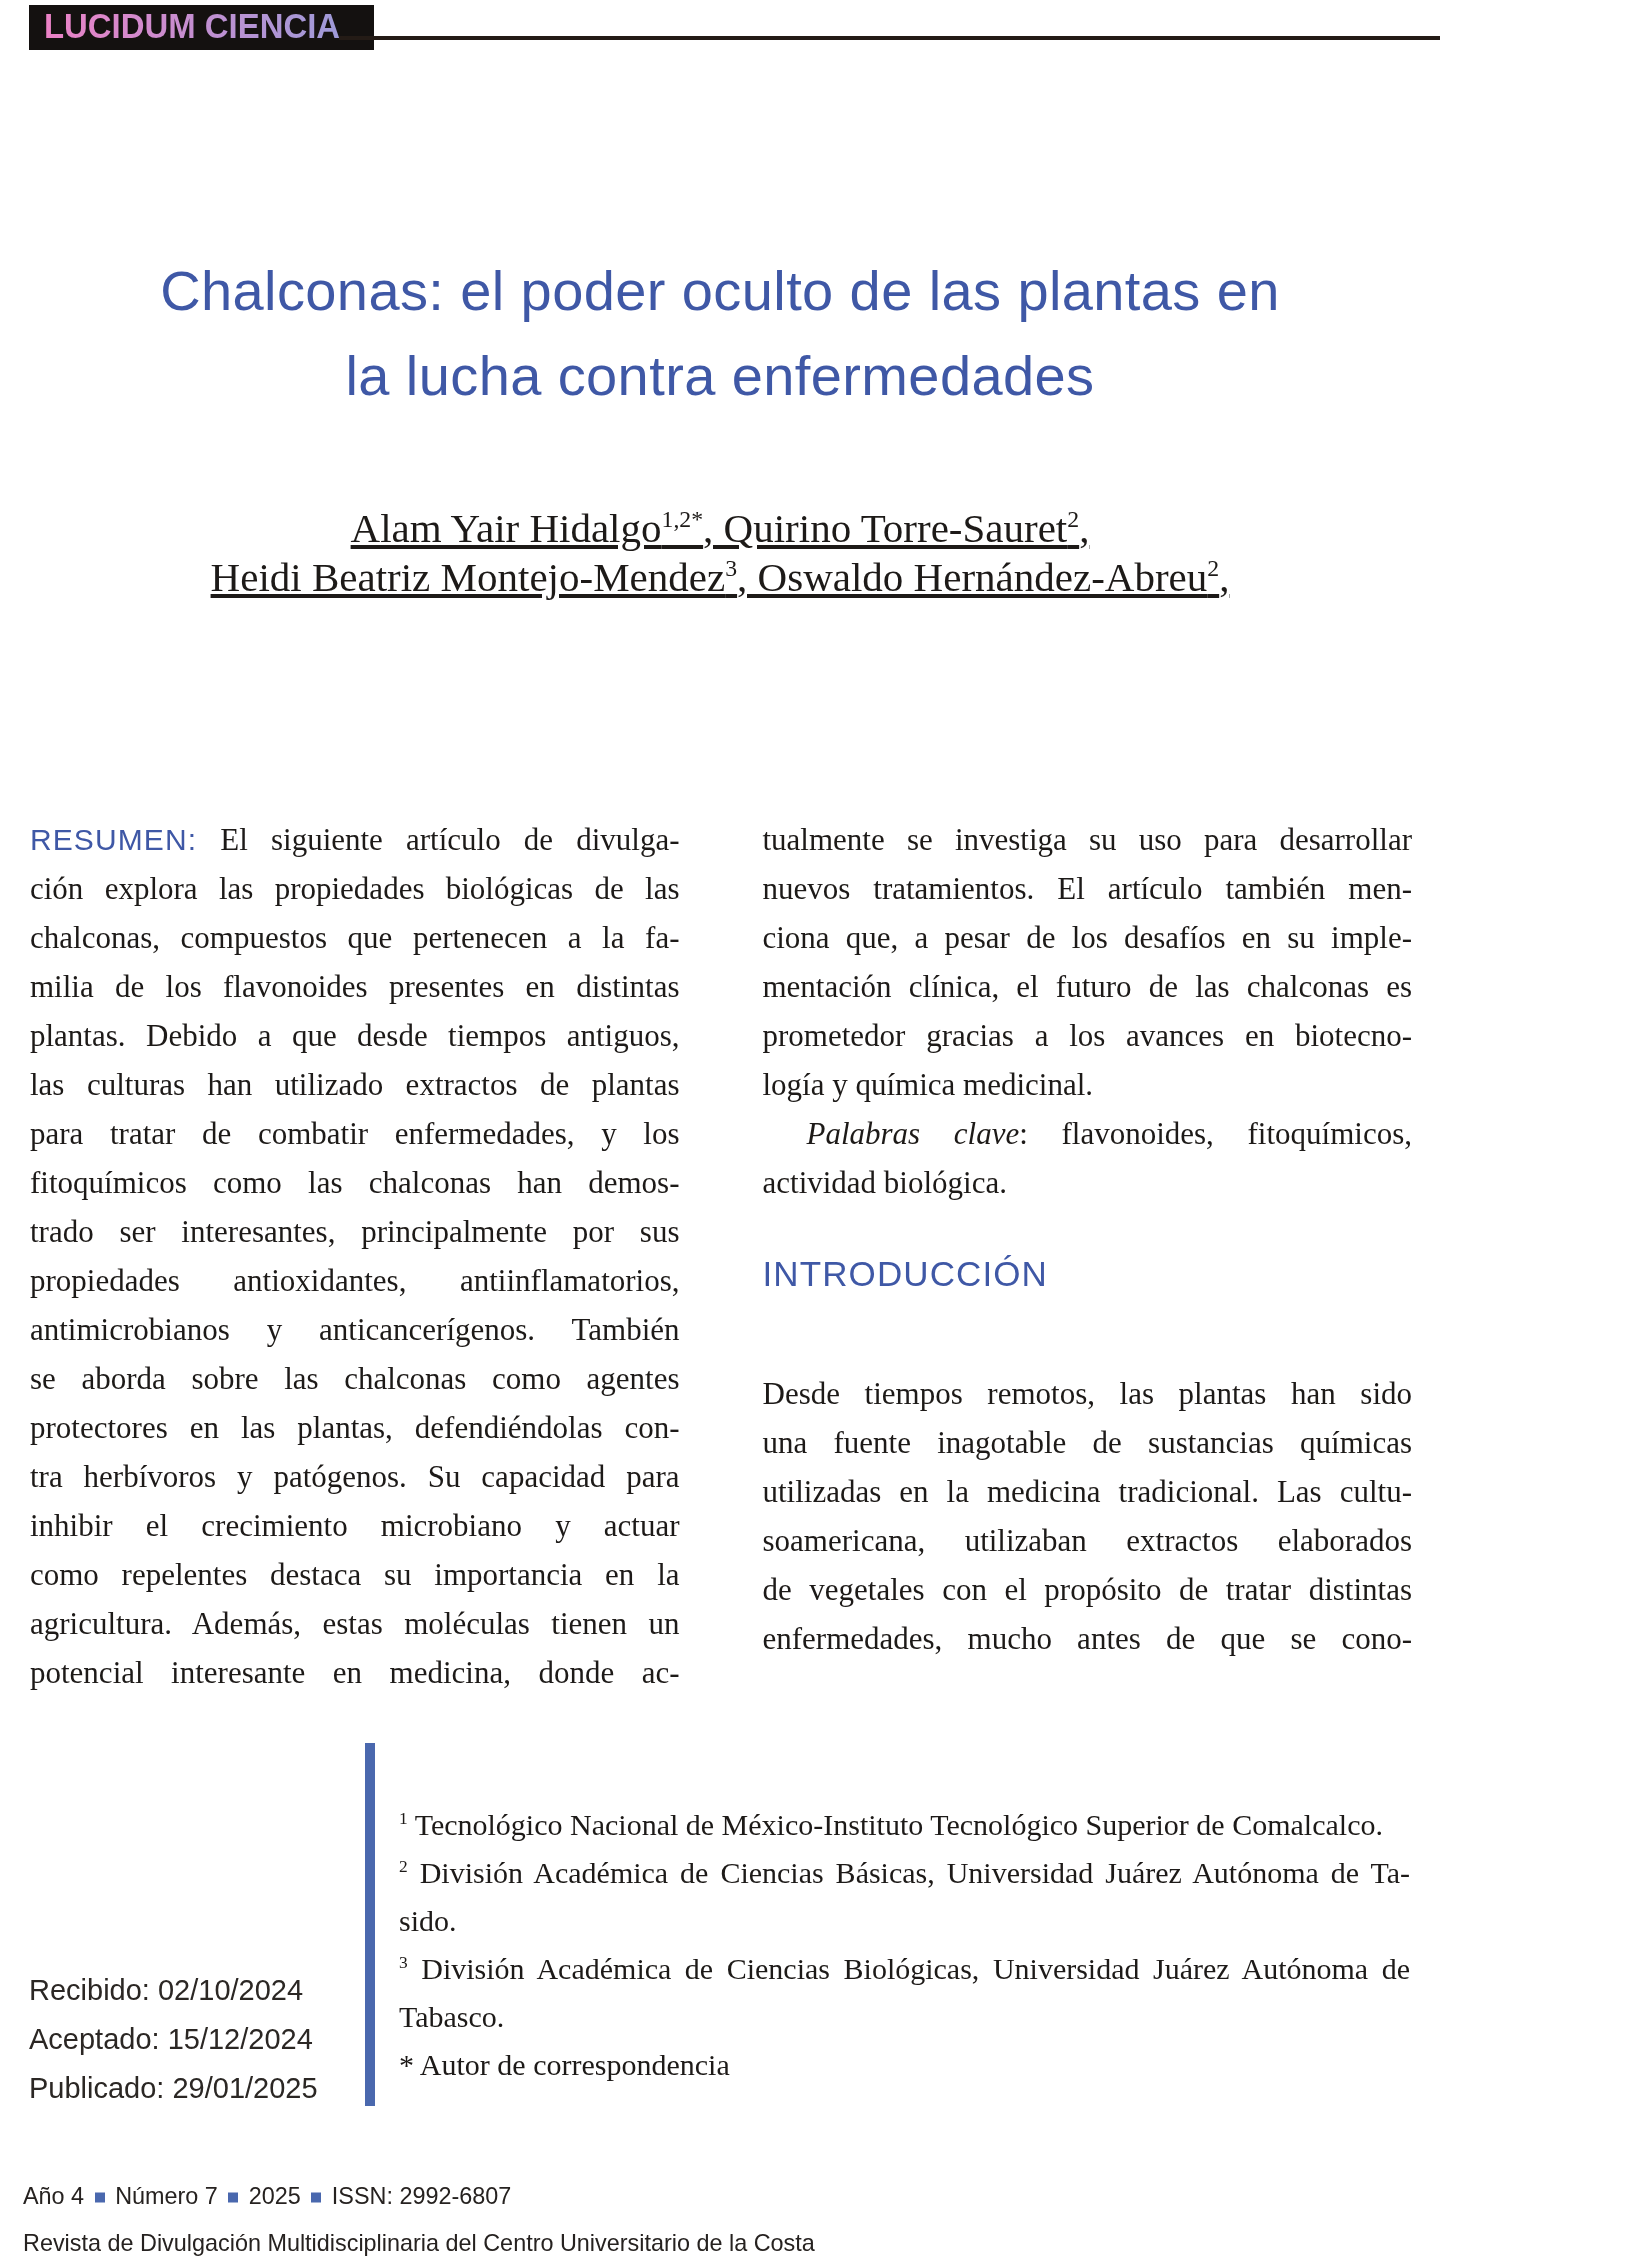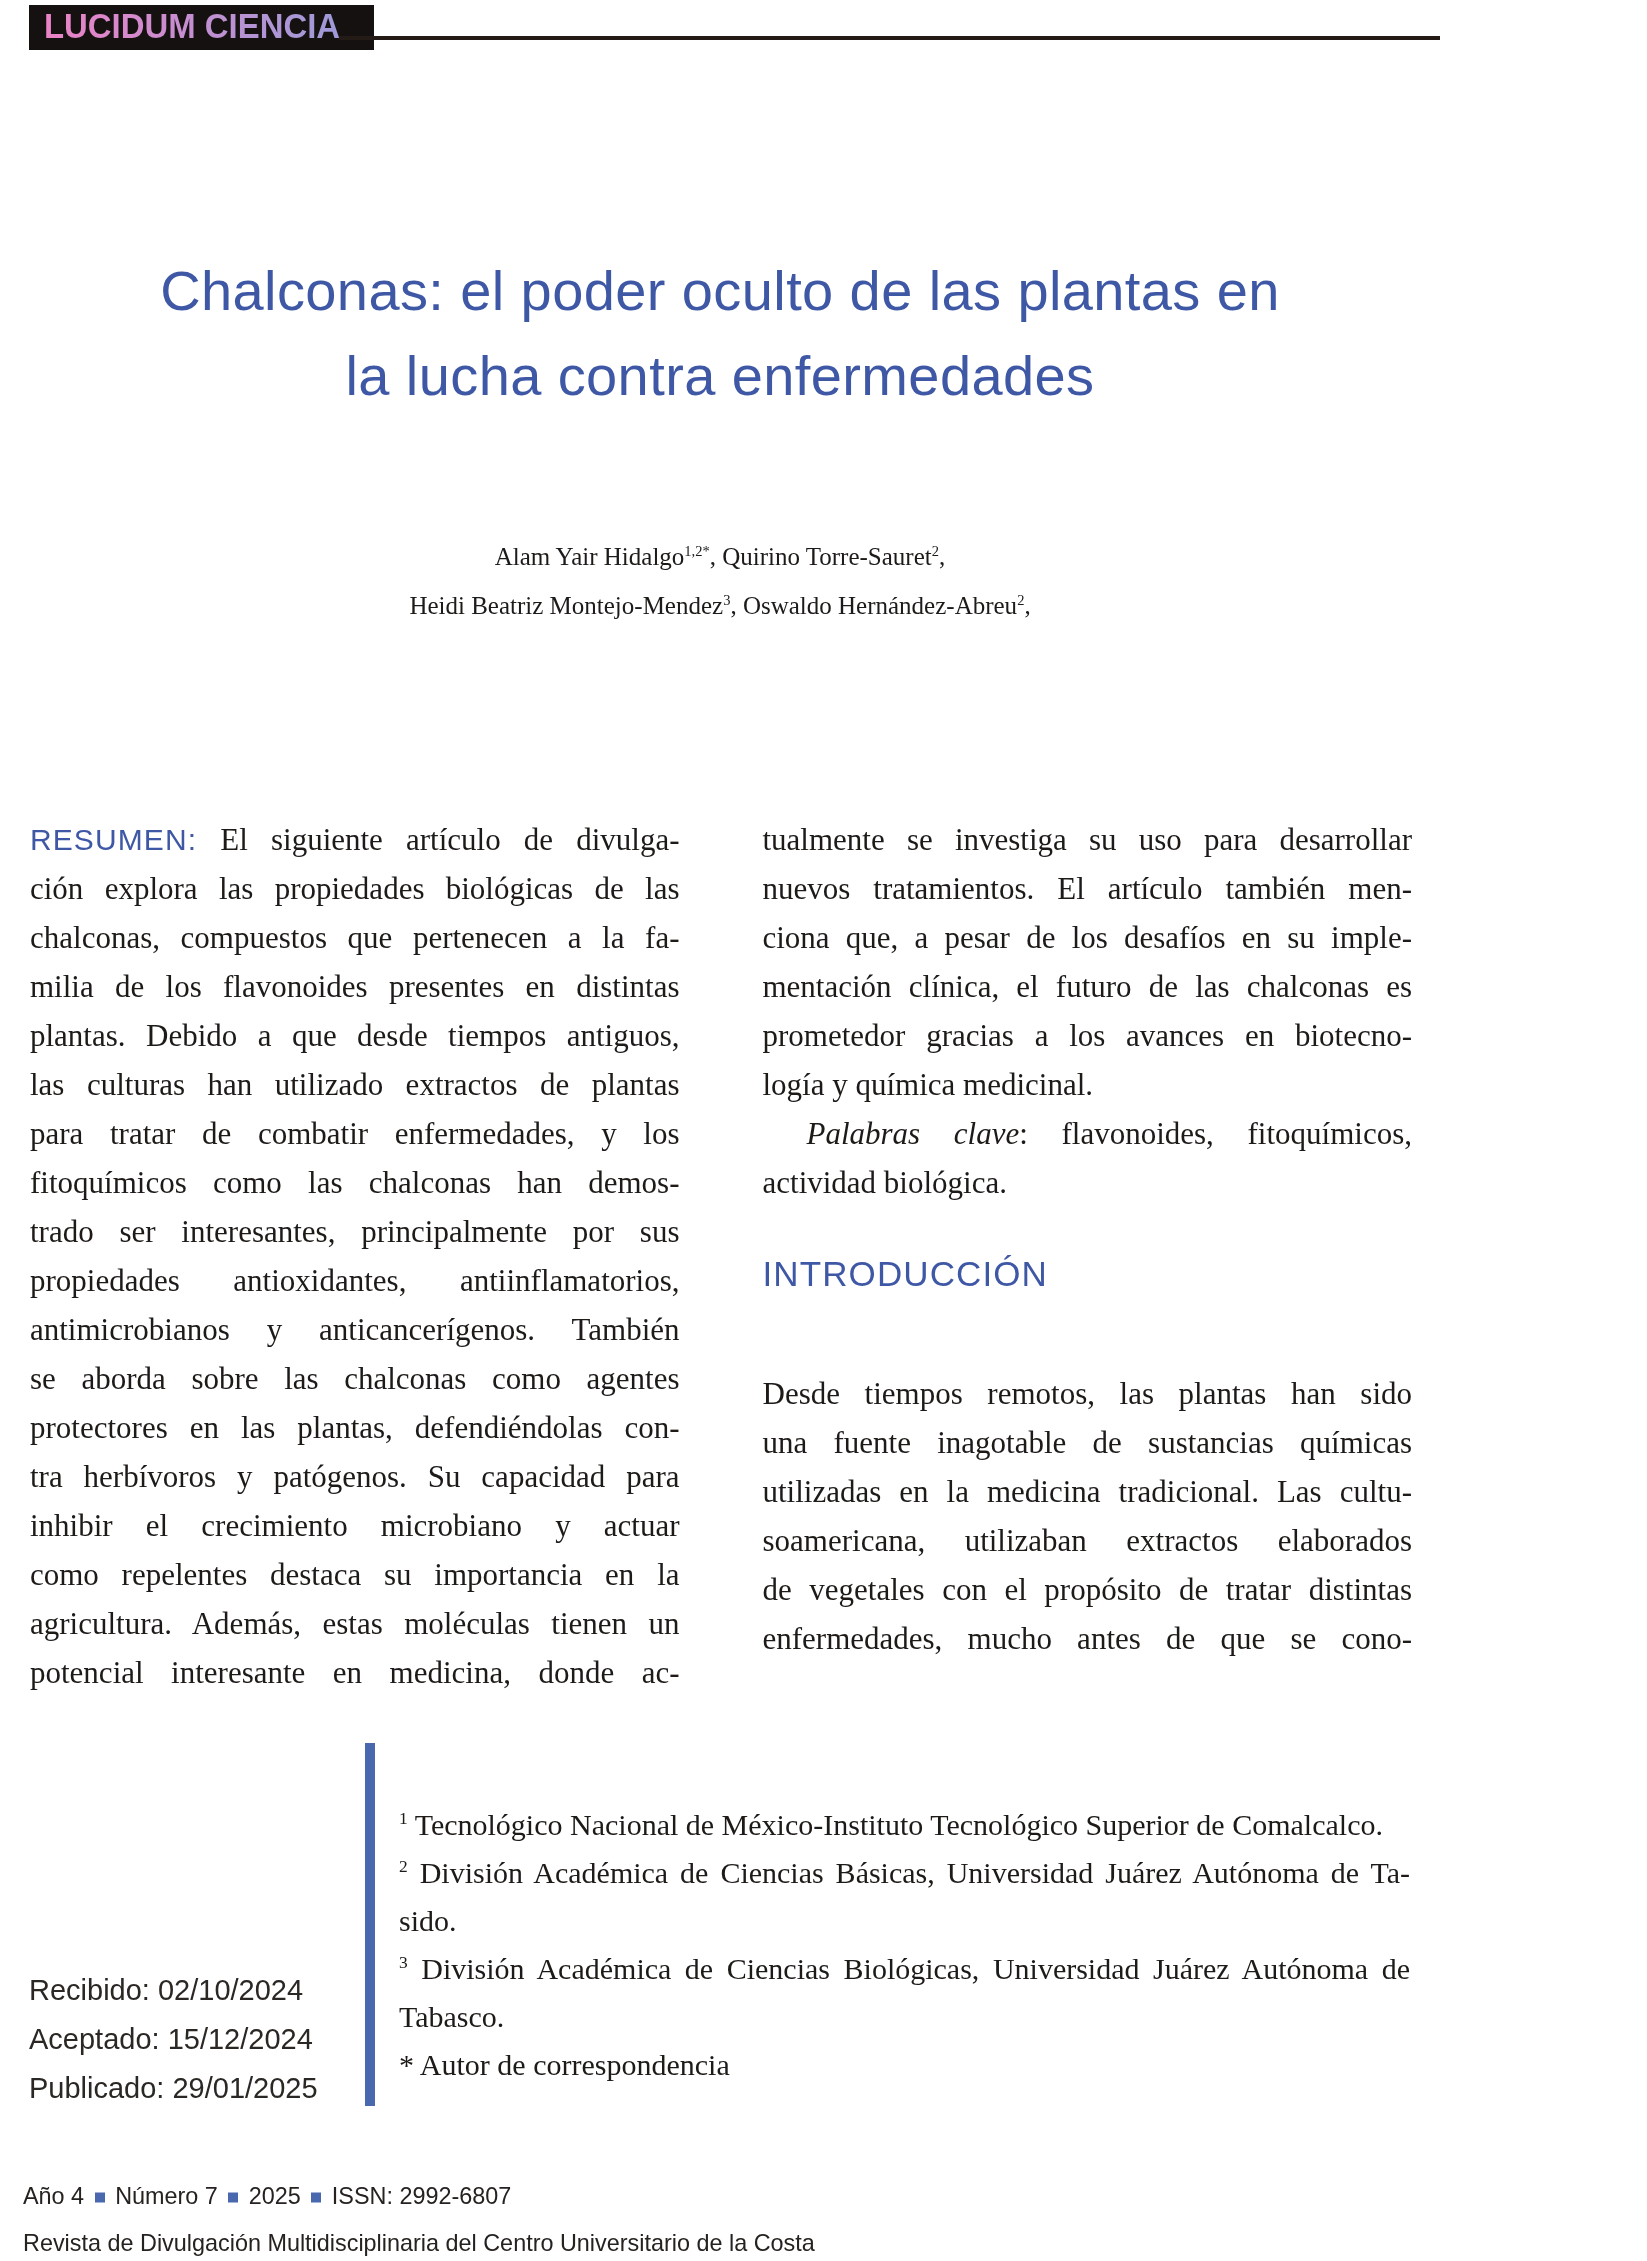--- a/index.html
+++ b/index.html
@@ -39,22 +39,22 @@
   
   .title{
     position:absolute;left:0;right:0;top:248px;
     margin:0;text-align:center;
     font-family:"Liberation Sans",sans-serif;font-weight:400;
     font-size:56px;line-height:85px;letter-spacing:0.4px;
     color:var(--accent-blue);
   }
   
   .authors{
-    position:absolute;left:0;right:0;top:532px;
-    font-size:25px;line-height:49px;
+    position:absolute;left:0;right:0;top:504px;
+    font-size:41px;line-height:49px;text-decoration:underline;
   }
   .authors .bl{text-align:center;}
   
   .columns{
     position:absolute;left:30px;right:28px;top:815px;
     display:flex;gap:83px;
   }
   .col{flex:1;font-size:31px;line-height:49px;}
   .bl{text-align:justify;}
   .bl.j{text-align-last:justify;}

